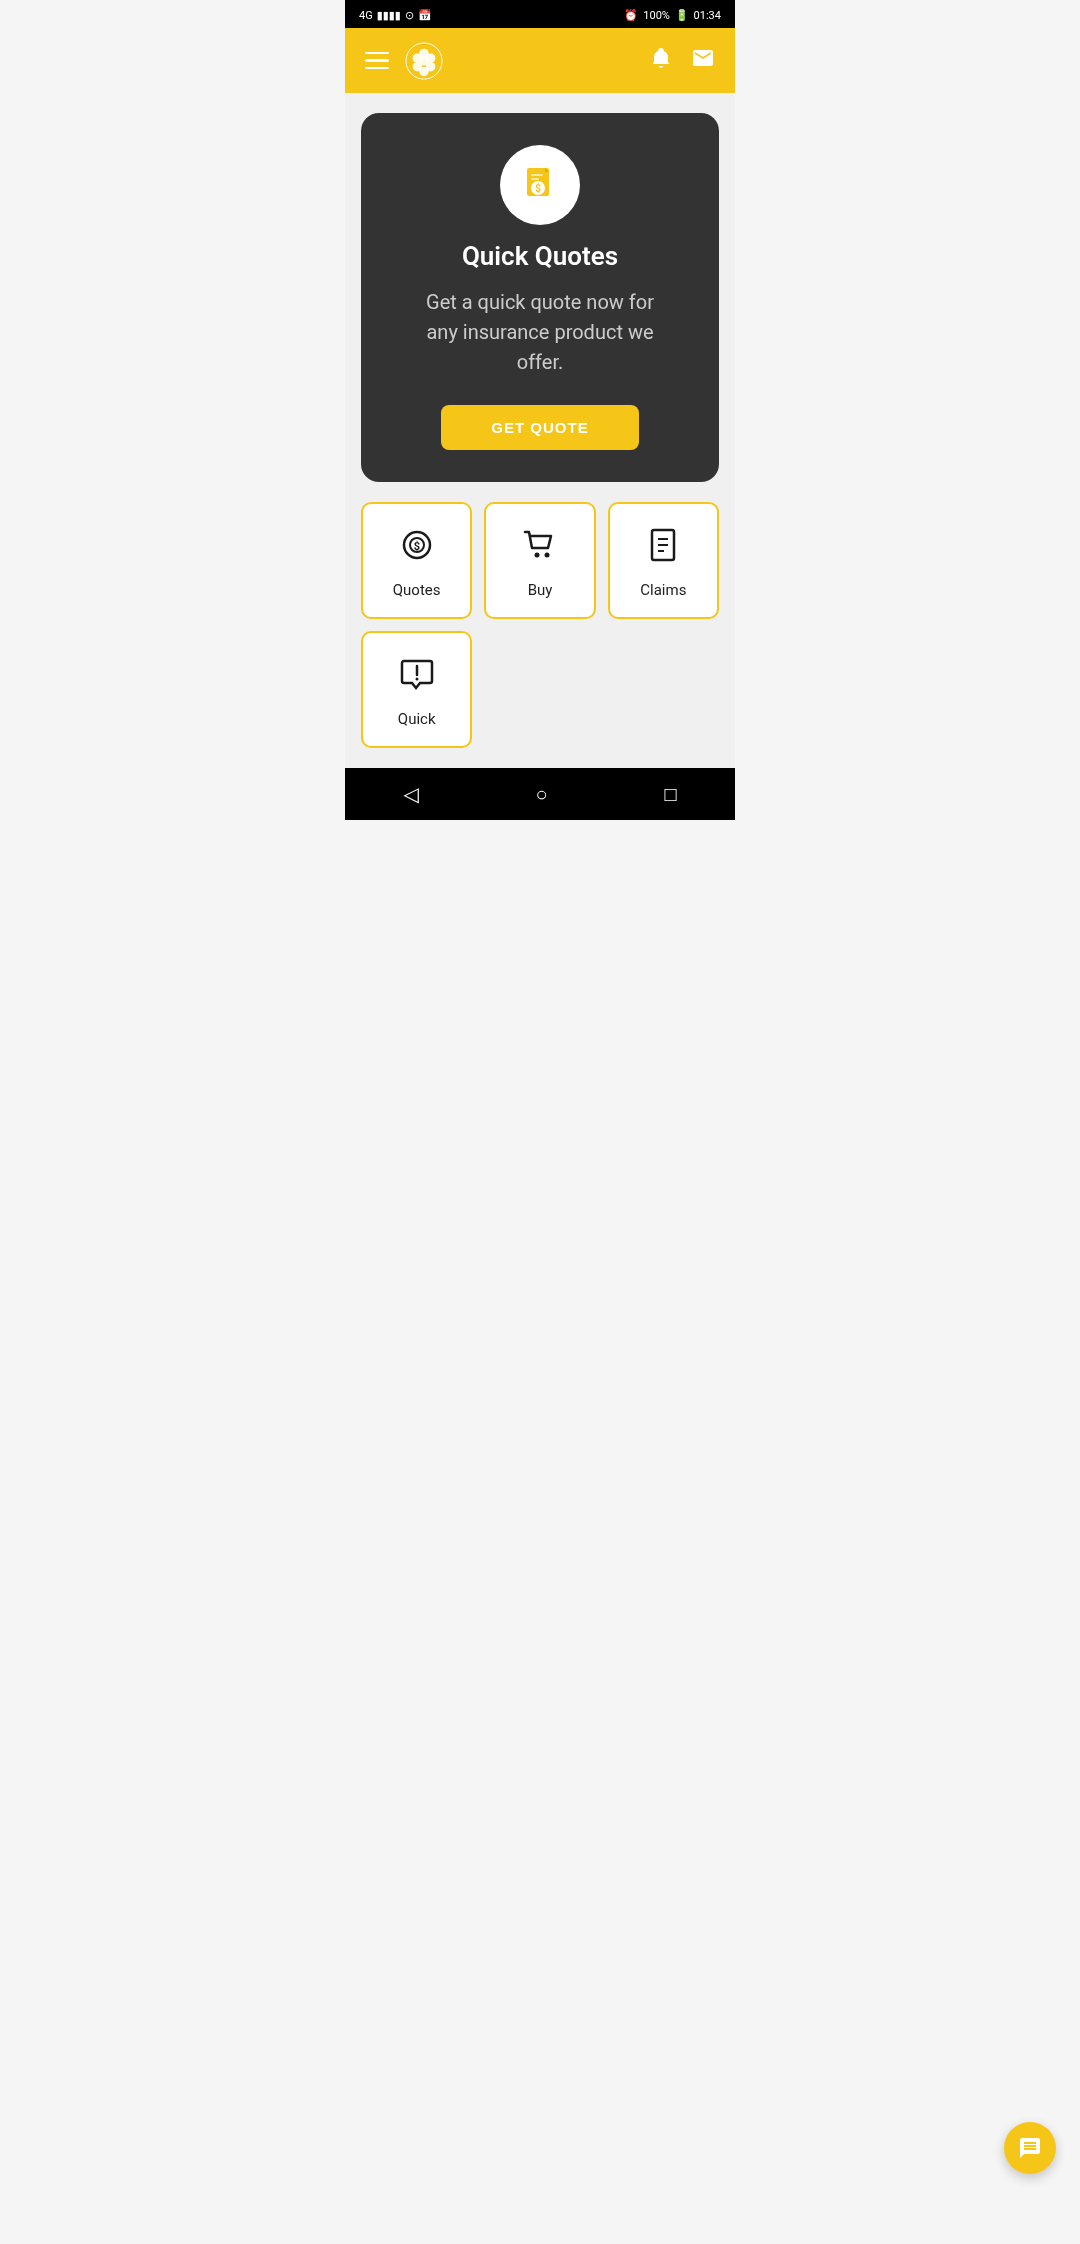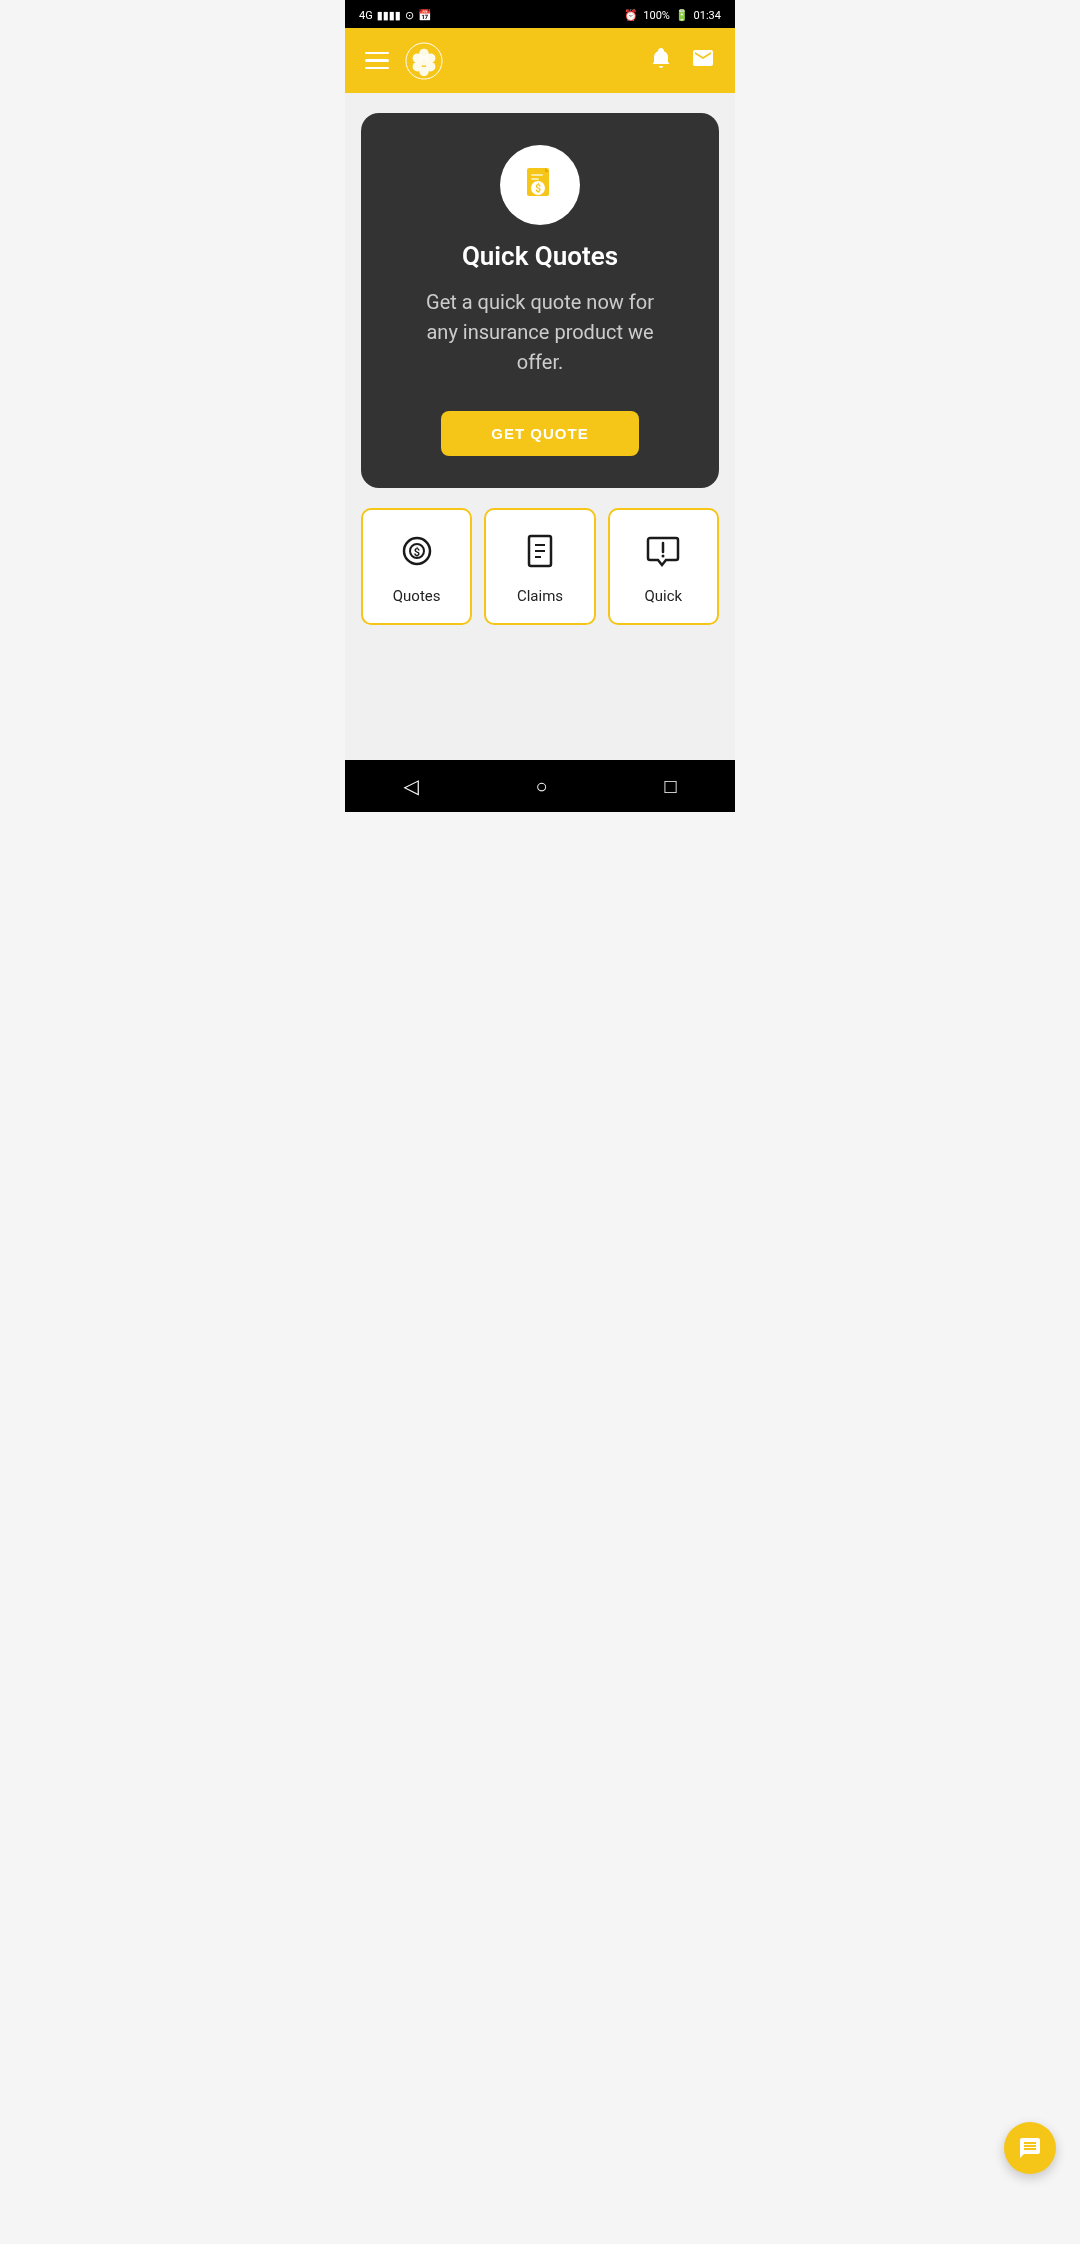--- a/index.html
+++ b/index.html
@@ -149,21 +149,21 @@
     .get-quote-btn {
       background: #F5C518;
       color: #fff;
       border: none;
       border-radius: 8px;
       padding: 14px 50px;
       font-size: 15px;
       font-weight: 700;
       letter-spacing: 1px;
       cursor: pointer;
-      margin-top: 18px;
+      margin-top: 12px;
     }
 
     
     .menu-grid {
       display: grid;
       grid-template-columns: repeat(3, 1fr);
       gap: 12px;
     }
 
     .menu-item {
@@ -310,20 +310,31 @@
         <svg width="38" height="38" viewBox="0 0 38 38" xmlns="http://www.w3.org/2000/svg">
           <circle cx="19" cy="19" r="13" fill="none" stroke="#1a1a1a" stroke-width="2.5"></circle>
           <circle cx="19" cy="19" r="7" fill="none" stroke="#1a1a1a" stroke-width="2"></circle>
           <text x="19" y="24" text-anchor="middle" font-size="11" fill="#1a1a1a" font-weight="bold">$</text>
         </svg>
       </div>
       <span class="menu-item-label">Quotes</span>
     </div>
 
 
+    <div class="menu-item">
+      <div class="menu-icon">
+        <svg width="38" height="38" viewBox="0 0 38 38" xmlns="http://www.w3.org/2000/svg">
+
+          <path d="M4 6h4l3 16h16l3-12H10" fill="none" stroke="#1a1a1a" stroke-width="2.5" stroke-linecap="round" stroke-linejoin="round"></path>
+          <circle cx="16" cy="29" r="2.5" fill="#1a1a1a"></circle>
+          <circle cx="26" cy="29" r="2.5" fill="#1a1a1a"></circle>
+        </svg>
+      </div>
+      <span class="menu-item-label">Buy</span>
+    </div>
 
     <div class="menu-item">
       <div class="menu-icon">
         <svg width="38" height="38" viewBox="0 0 38 38" xmlns="http://www.w3.org/2000/svg">
 
           <rect x="8" y="4" width="22" height="30" rx="2" fill="none" stroke="#1a1a1a" stroke-width="2.5"></rect>
           <line x1="14" y1="13" x2="24" y2="13" stroke="#1a1a1a" stroke-width="2"></line>
           <line x1="14" y1="19" x2="24" y2="19" stroke="#1a1a1a" stroke-width="2"></line>
           <line x1="14" y1="25" x2="20" y2="25" stroke="#1a1a1a" stroke-width="2"></line>
         </svg>

